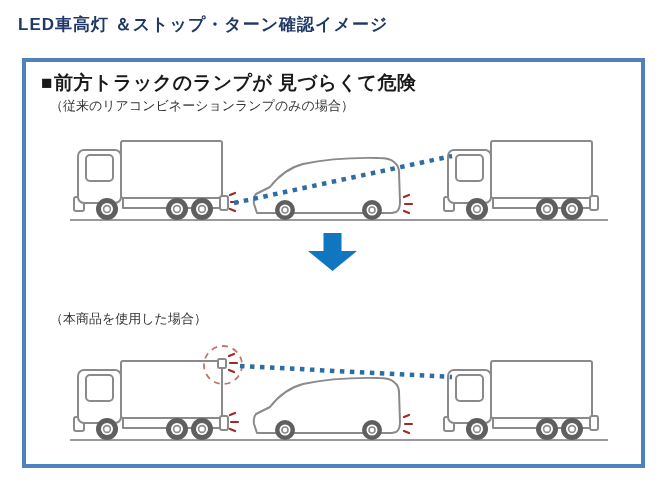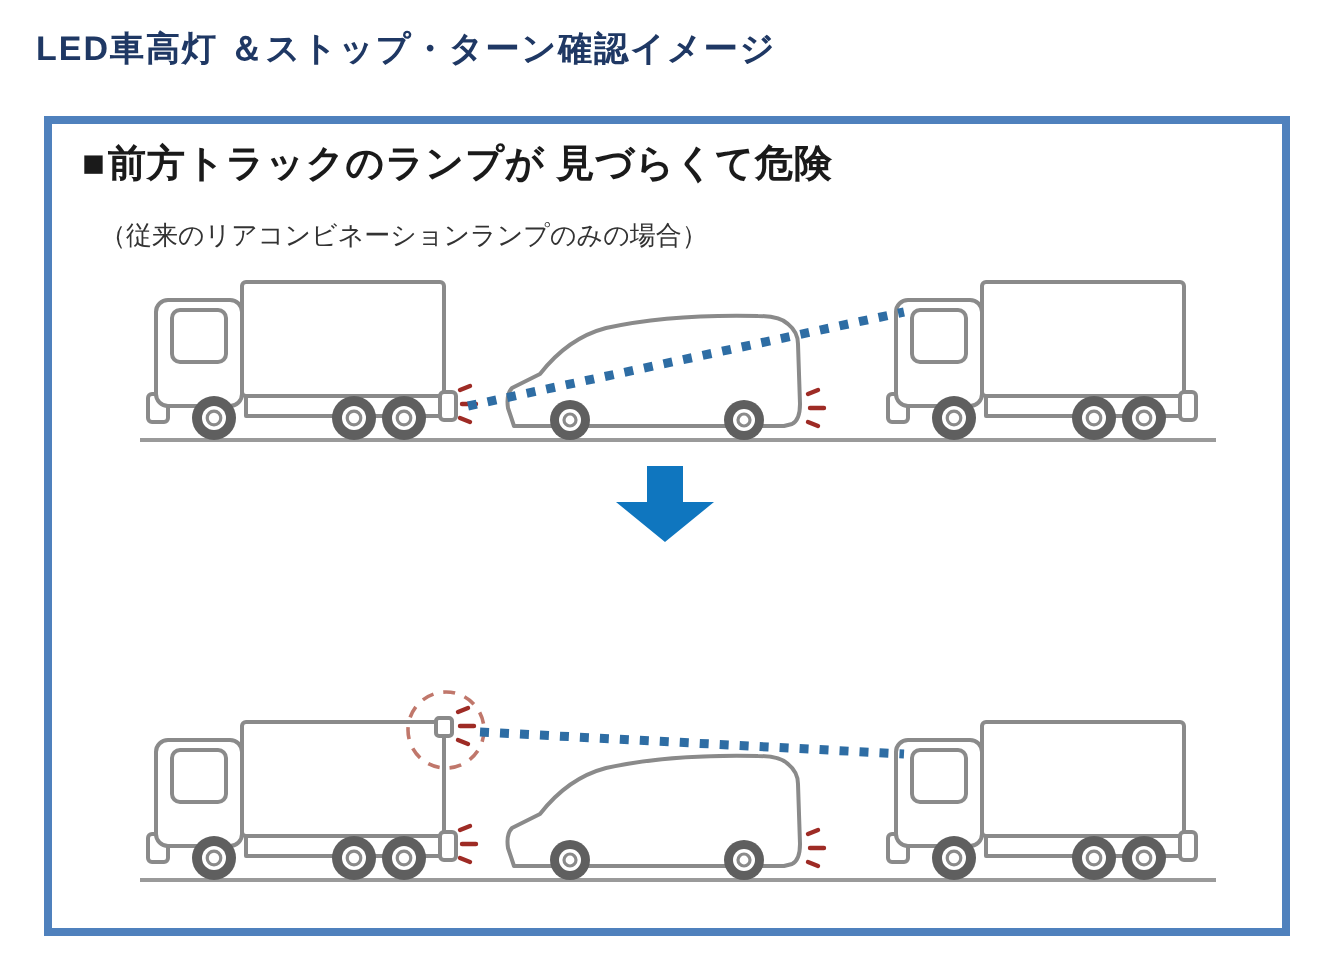--- a/index.html
+++ b/index.html
@@ -26,21 +26,21 @@
     position:absolute; font-size:19px; line-height:24px; font-weight:bold;
     letter-spacing:.5px; white-space:nowrap;
   }
   .h-before{left:15px; top:9px; color:var(--text-black);}
   .h-after{left:10px; top:222px; color:var(--heading-blue);}
   .heading .marker{color:var(--text-black); margin-right:1px;}
   .subtitle{
     position:absolute; font-size:13px; line-height:16px; color:#333;
     white-space:nowrap;
   }
-  .s-before{left:24px; top:48px;}
+  .s-before{left:24px; top:36px;}
   .s-after{left:24px; top:249px;}
   .illus{position:absolute; left:4px;}
   .illus-before{top:56px;}
   .illus-after{top:276px;}
   .arrow{position:absolute; left:282px; top:171px;}
   .arrow polygon{fill:var(--arrow-blue);}
   
   .ol{fill:#fff; stroke:var(--vehicle-gray); stroke-width:2; stroke-linejoin:round;}
   .tire{fill:var(--tire-gray);}
   .rim{fill:#fff;}
@@ -102,20 +102,21 @@
       <use href="#truck" transform="translate(414,23)"></use>
       <use href="#rays" transform="translate(199,84)"></use>
       <use href="#rays" transform="translate(373,86)"></use>
       <line class="sight" x1="204" y1="85" x2="422" y2="38"></line>
     </svg>
 
     <svg class="arrow" width="50" height="38" viewBox="0 0 50 38" aria-hidden="true">
       <polygon points="15.5,0 33.5,0 33.5,18 49,18 24.5,38 0,18 15.5,18"></polygon>
     </svg>
 
+    <div class="subtitle s-after">（本商品を使用した場合）</div>
 
     <svg class="illus illus-after" width="610" height="105" viewBox="0 0 610 105" aria-hidden="true">
       <line class="ground" x1="40" y1="102" x2="578" y2="102"></line>
       <use href="#truck" transform="translate(44,23)"></use>
       <use href="#van" transform="translate(223,39)"></use>
       <use href="#truck" transform="translate(414,23)"></use>
       <use href="#rays" transform="translate(199,84)"></use>
       <use href="#rays" transform="translate(373,86)"></use>
       <rect class="ol" x="188" y="21" width="8" height="9" rx="1.5"></rect>
       <use href="#rays" transform="translate(198,25)"></use>

